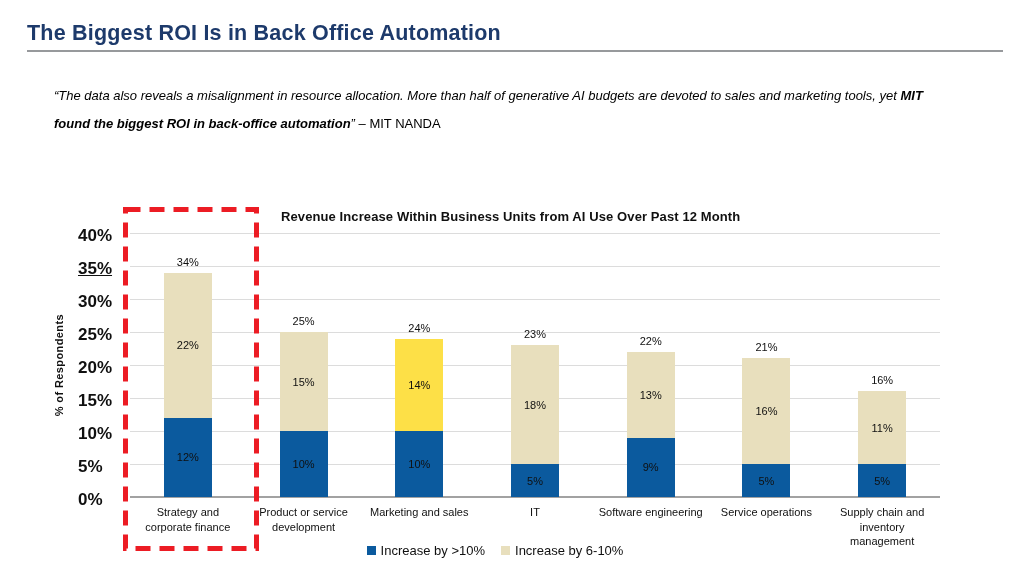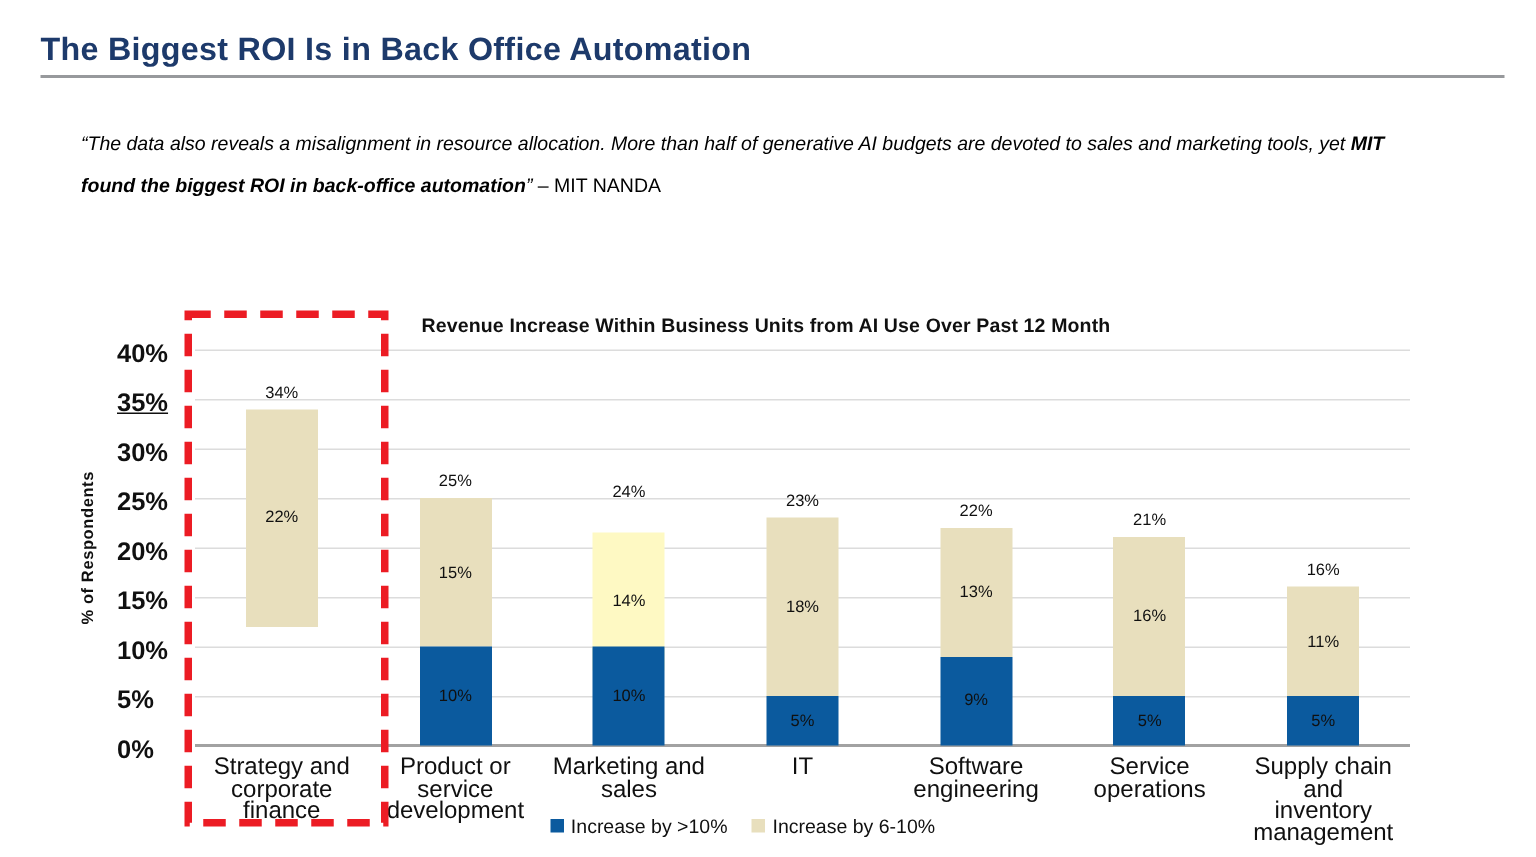--- a/index.html
+++ b/index.html
@@ -38,21 +38,21 @@
   .y-tick{
     position:absolute;width:40px;
     font-size:17px;font-weight:bold;color:#101010;
   }
   .seg{
     position:absolute;display:flex;align-items:center;justify-content:center;
     font-size:11px;color:#101010;
   }
   .total{position:absolute;text-align:center;font-size:11px;color:#101010;}
   .cat{
-    position:absolute;text-align:center;font-size:16px;line-height:14.5px;
+    position:absolute;text-align:center;font-size:11px;line-height:14.5px;
     color:#101010;white-space:pre-line;
   }
   .legend{
     position:absolute;left:90px;top:543px;width:810px;
     display:flex;justify-content:center;align-items:center;gap:16px;
   }
   .legend-item{display:flex;align-items:center;gap:5px;font-size:13px;color:#101010;}
   .swatch{width:9px;height:9px;display:inline-block;}
   .highlight-rect{position:absolute;left:122px;top:206px;pointer-events:none;}
 </style>
@@ -85,29 +85,30 @@
       <div class="y-tick" style="left: 78px; top: 358px;">20%</div>
       <div class="gridline" style="left: 130px; width: 810px; top: 332px;"></div>
       <div class="y-tick" style="left: 78px; top: 325px;">25%</div>
       <div class="gridline" style="left: 130px; width: 810px; top: 299px;"></div>
       <div class="y-tick" style="left: 78px; top: 292px;">30%</div>
       <div class="gridline" style="left: 130px; width: 810px; top: 266px;"></div>
       <div class="y-tick" style="left: 78px; top: 259px; text-decoration: underline;">35%</div>
       <div class="gridline" style="left: 130px; width: 810px; top: 233px;"></div>
       <div class="y-tick" style="left: 78px; top: 226px;">40%</div>
       <div class="seg" style="left: 163.857px; width: 48px; top: 272.6px; height: 145.2px; background: rgb(232, 223, 189);">22%</div>
+      <div class="seg" style="left: 163.857px; width: 48px; top: 417.8px; height: 79.2px; background: rgb(11, 90, 158);">12%</div>
       <div class="total" style="left: 157.857px; width: 60px; top: 255.6px;">34%</div>
       <div class="cat" style="left: 129.857px; width: 116px; top: 505px;">Strategy and
 corporate finance</div>
       <div class="seg" style="left: 279.571px; width: 48px; top: 332px; height: 99px; background: rgb(232, 223, 189);">15%</div>
       <div class="seg" style="left: 279.571px; width: 48px; top: 431px; height: 66px; background: rgb(11, 90, 158);">10%</div>
       <div class="total" style="left: 273.571px; width: 60px; top: 315px;">25%</div>
       <div class="cat" style="left: 245.571px; width: 116px; top: 505px;">Product or service
 development</div>
-      <div class="seg" style="left: 395.286px; width: 48px; top: 338.6px; height: 92.4px; background: #fef9c3; margin-top: 16px;">14%</div>
+      <div class="seg" style="left: 395.286px; width: 48px; top: 338.6px; height: 92.4px; background: #fde047;">14%</div>
       <div class="seg" style="left: 395.286px; width: 48px; top: 431px; height: 66px; background: rgb(11, 90, 158);">10%</div>
       <div class="total" style="left: 389.286px; width: 60px; top: 321.6px;">24%</div>
       <div class="cat" style="left: 361.286px; width: 116px; top: 505px;">Marketing and sales</div>
       <div class="seg" style="left: 511px; width: 48px; top: 345.2px; height: 118.8px; background: rgb(232, 223, 189);">18%</div>
       <div class="seg" style="left: 511px; width: 48px; top: 464px; height: 33px; background: rgb(11, 90, 158);">5%</div>
       <div class="total" style="left: 505px; width: 60px; top: 328.2px;">23%</div>
       <div class="cat" style="left: 477px; width: 116px; top: 505px;">IT</div>
       <div class="seg" style="left: 626.714px; width: 48px; top: 351.8px; height: 85.8px; background: rgb(232, 223, 189);">13%</div>
       <div class="seg" style="left: 626.714px; width: 48px; top: 437.6px; height: 59.4px; background: rgb(11, 90, 158);">9%</div>
       <div class="total" style="left: 620.714px; width: 60px; top: 334.8px;">22%</div>

